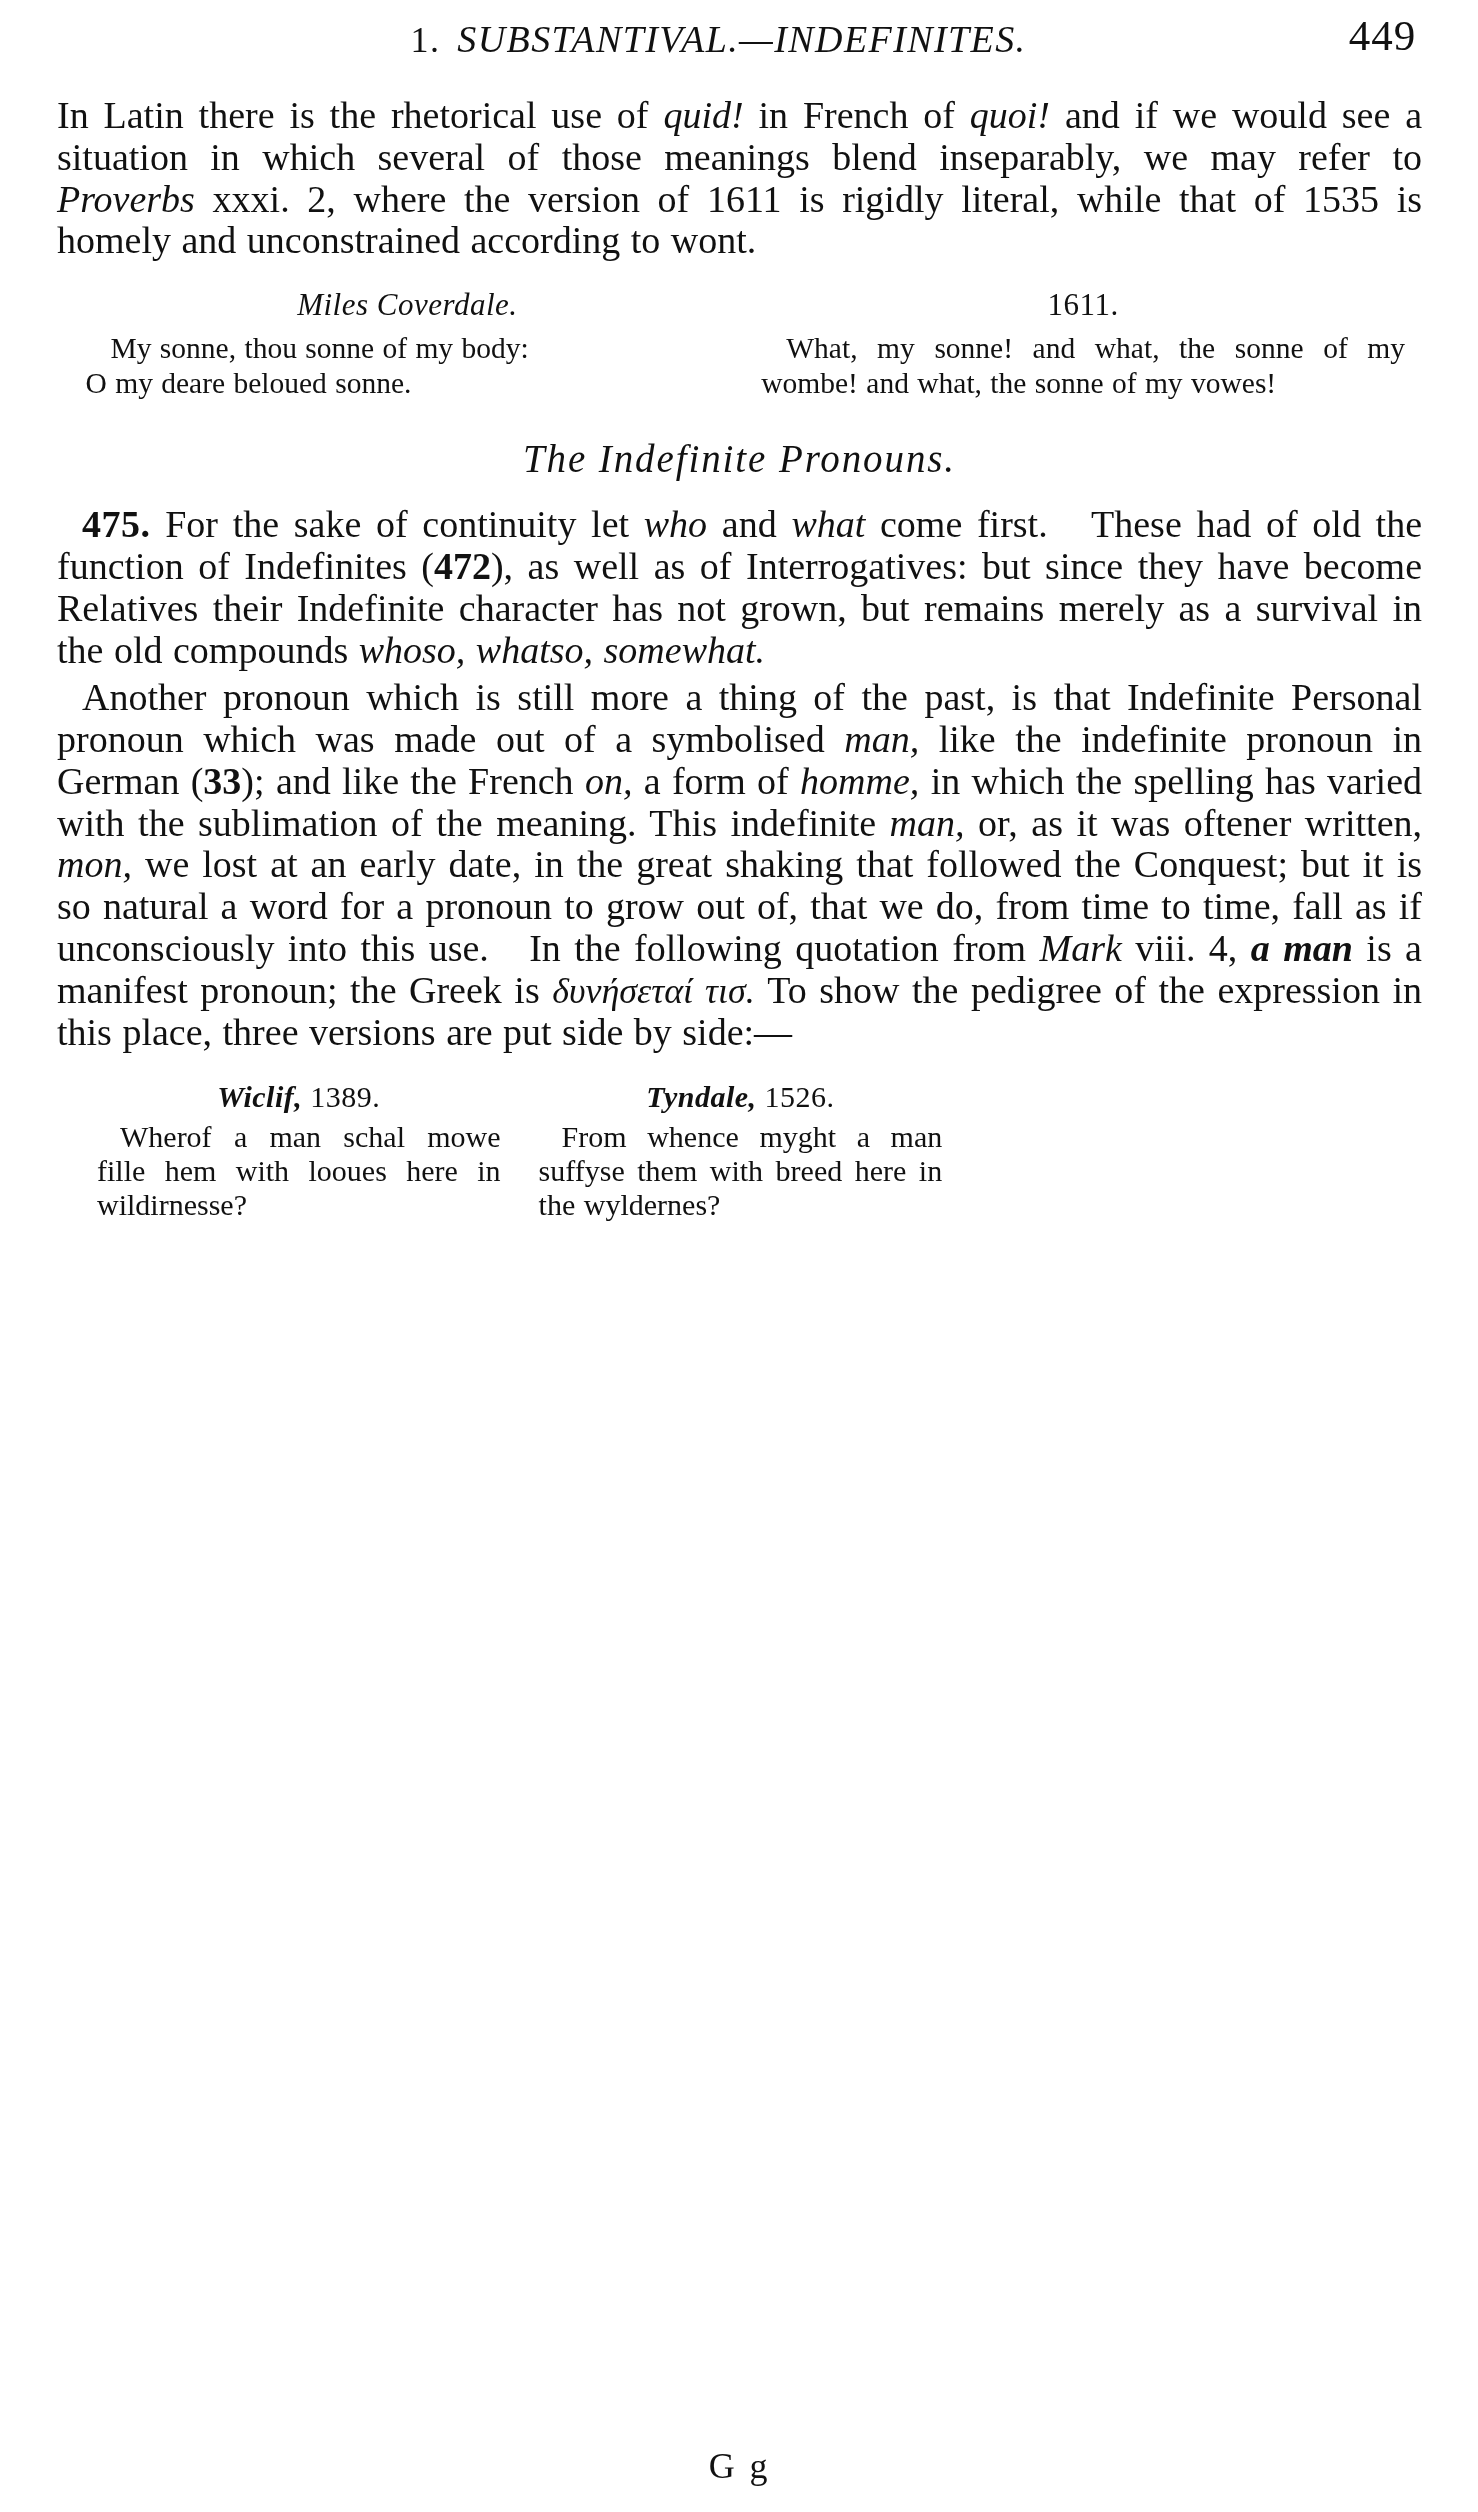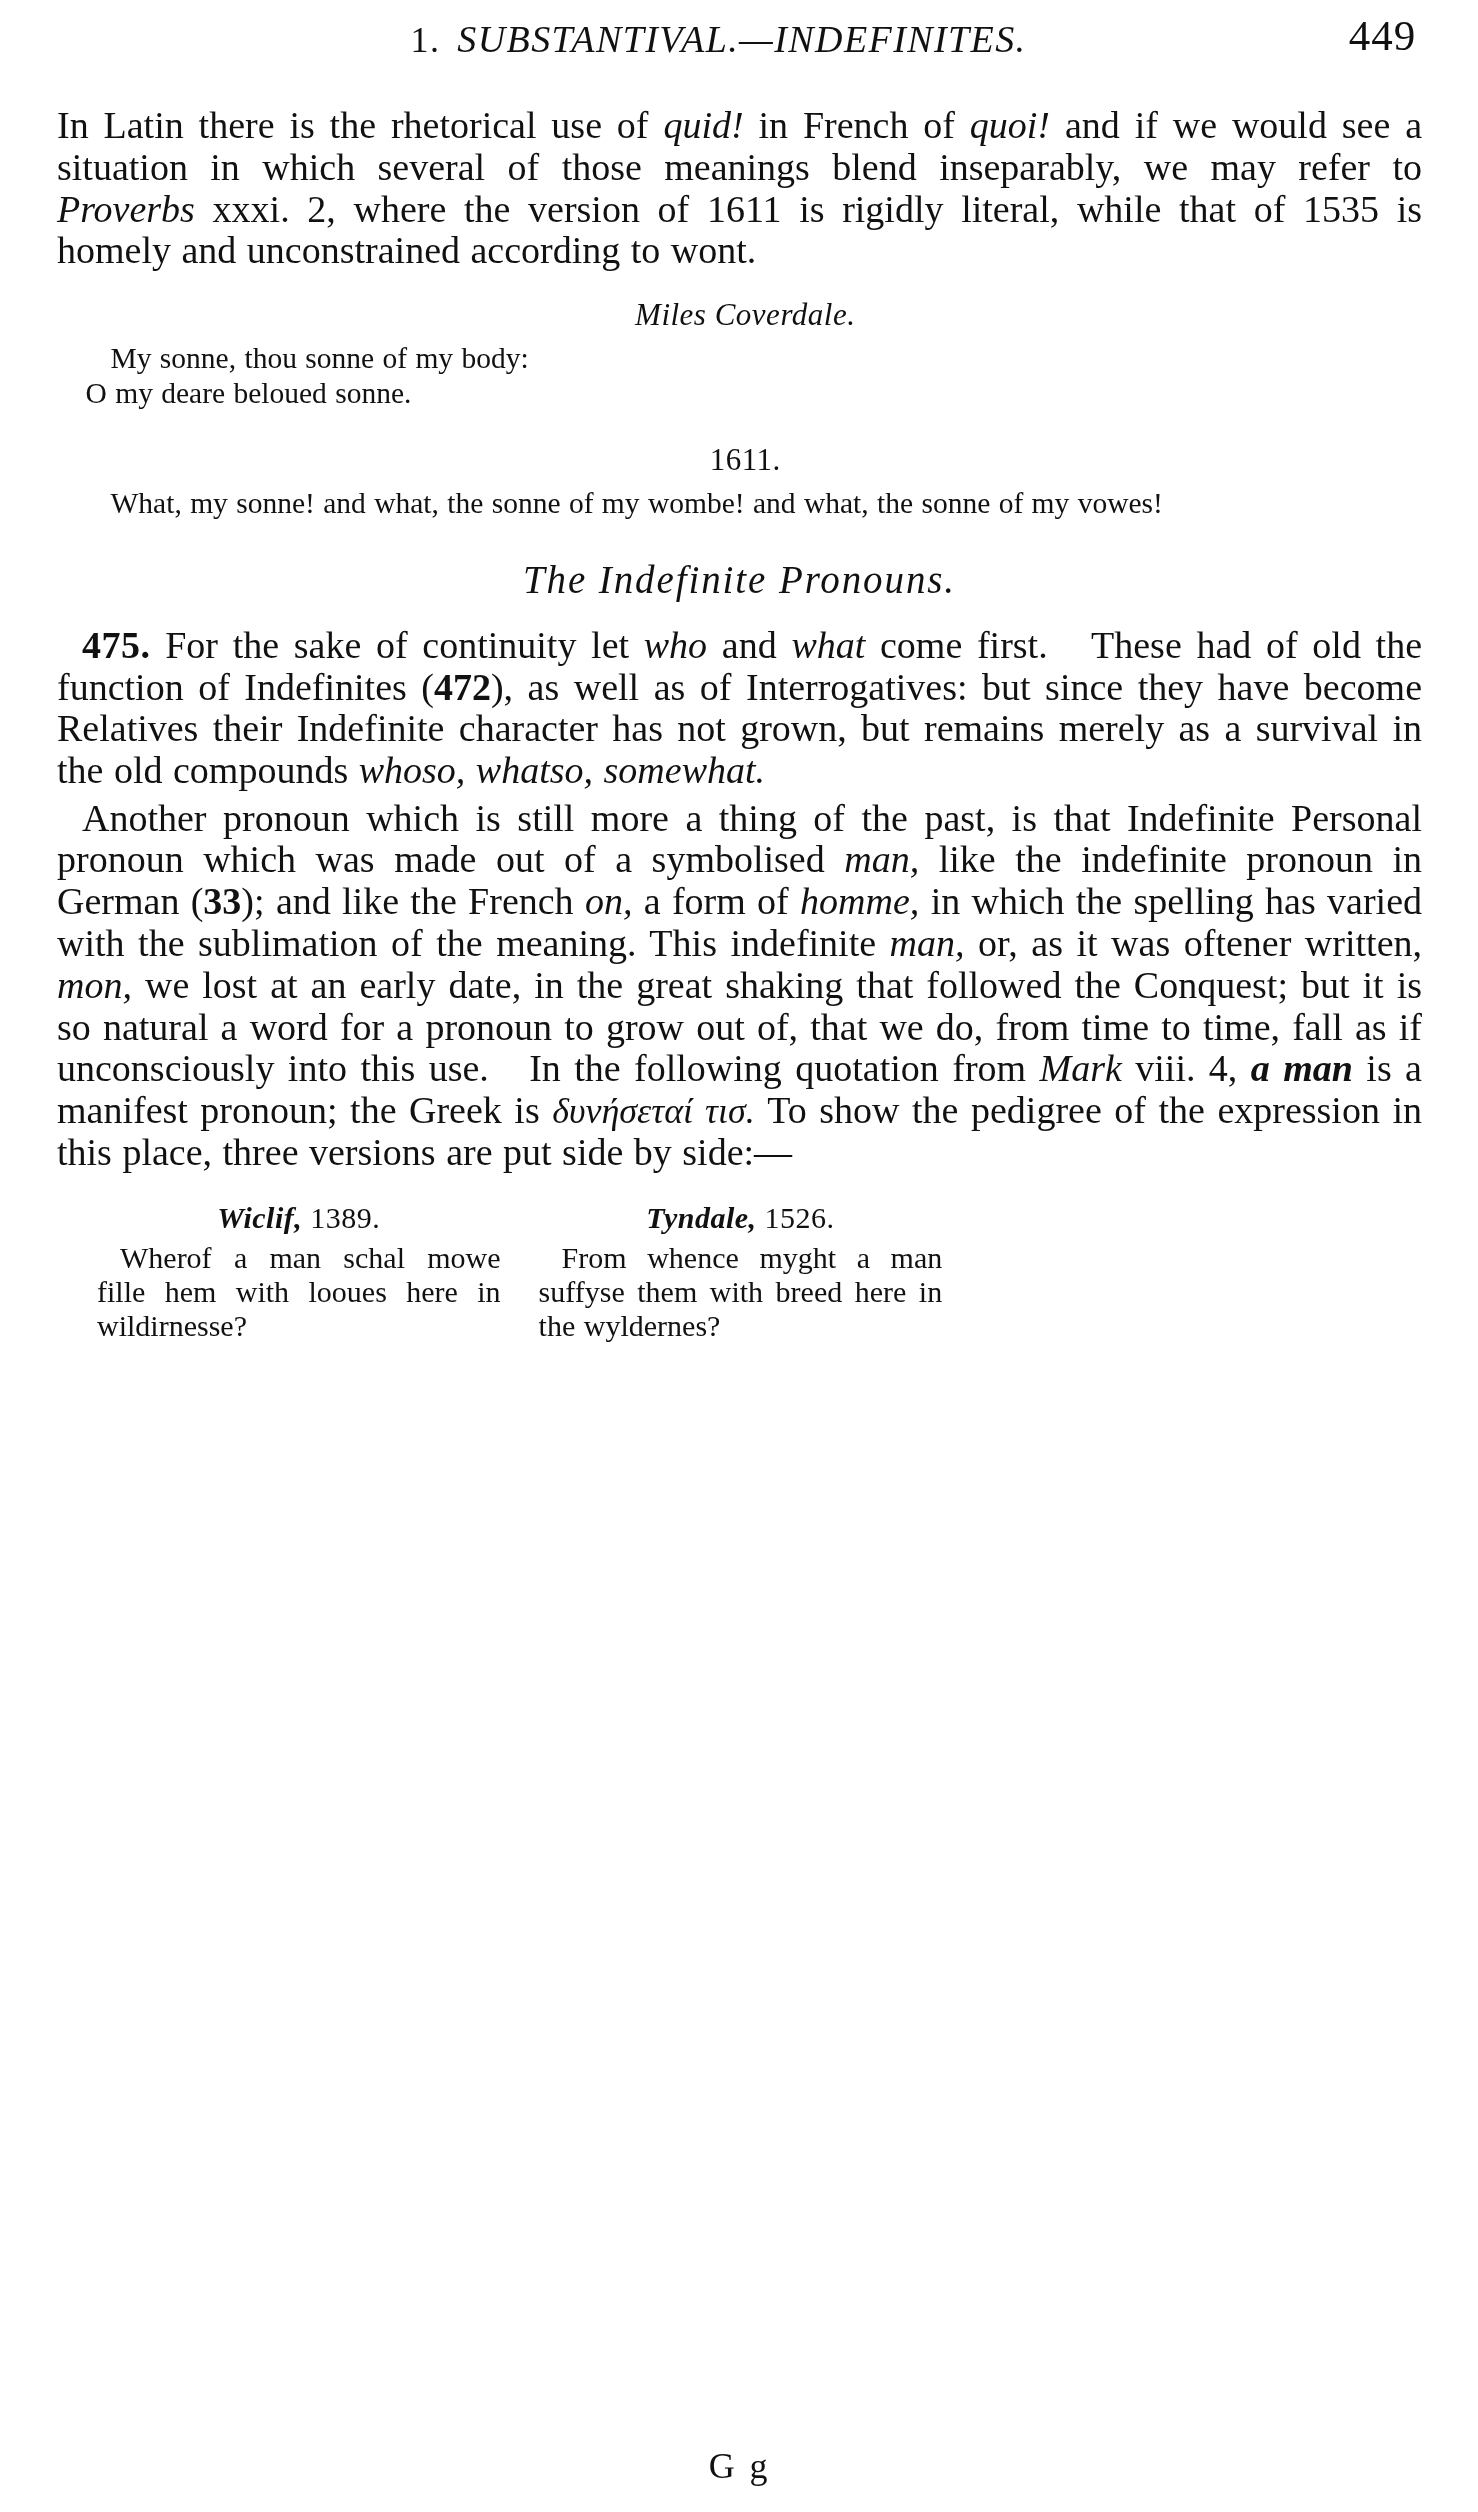--- a/index.html
+++ b/index.html
@@ -21,21 +21,21 @@
     box-sizing: border-box;
     padding: 17px 57px 0 57px;
   }
 
   
   .running-head {
     display: flex;
     align-items: baseline;
     justify-content: center;
     position: relative;
-    margin: 0 0 29px 0;
+    margin: 0 0 19px 0;
     height: 59px;
   }
   .rh-inner {
     font-style: italic;
     font-size: 38px;
     letter-spacing: 1.4px;
     white-space: nowrap;
     transform: translateX(-21px);
   }
   .rh-num {
@@ -66,21 +66,20 @@
   .it { font-style: italic; }
   .bold { font-weight: bold; }
   .greek { font-style: italic; font-size: 36px; }
 
   
   .quote-block {
     display: flex;
     margin: 25px 0 9.5px 0;
     padding: 0 17px 0 28.5px;
     gap: 32px;
-    flex-direction: column;
   }
   .qcol { flex: 1; }
   .qhead {
     text-align: center;
     font-style: italic;
     font-size: 31px;
     margin-bottom: 7.6px;
     letter-spacing: 0.5px;
   }
   .qhead.roman { font-style: normal; }

